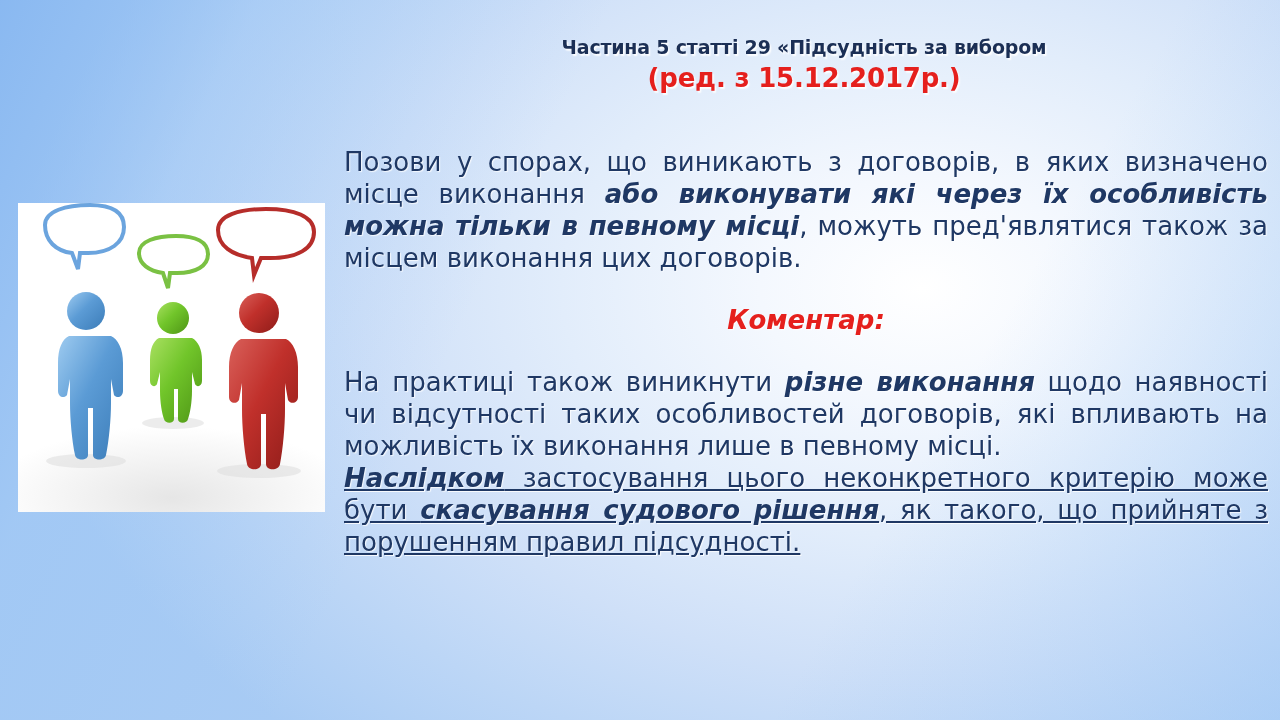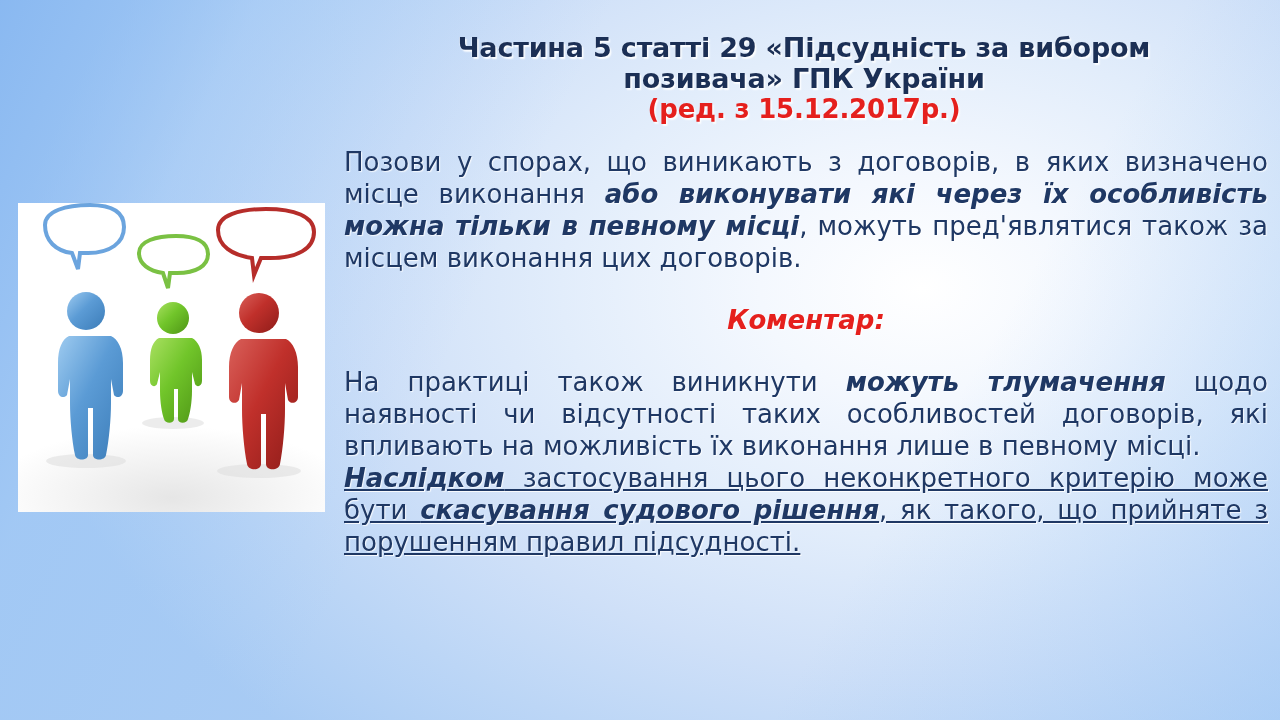--- a/index.html
+++ b/index.html
@@ -61,21 +61,21 @@
     position: absolute;
     left: 340px;
     top: 32px;
     width: 928px;
     text-align: center;
     z-index: 4;
   }
   .title-line {
     font-family: "DejaVu Sans", "Liberation Sans", sans-serif;
     font-weight: bold;
-    font-size: 27px;
+    font-size: 19px;
     line-height: 31px;
     color: #1b2f55;
     letter-spacing: -0.2px;
     text-shadow: 1.5px 1.5px 1.6px rgba(255,255,255,0.95),
                  -0.4px -0.4px 0.6px rgba(255,255,255,0.6);
   }
   .title-line.red {
     color: #e5201d;
     font-size: 26px;
     text-shadow: 1.5px 1.5px 1.6px rgba(255,255,255,0.95);
@@ -124,21 +124,20 @@
     text-decoration: underline;
   }
 </style>
 </head>
 <body>
 
 <div id="slide">
 
   <div id="title-block">
     <div class="title-line">Частина 5 статті 29 «Підсудність за вибором</div>
-    <div class="title-line">позивача» ГПК України</div>
     <div class="title-line red">(ред. з 15.12.2017р.)</div>
   </div>
 
   <div id="picture-frame">
     <svg id="picture-canvas" viewBox="0 0 307 309" xmlns="http://www.w3.org/2000/svg">
       <defs>
         <linearGradient id="gBlue" x1="0" y1="0" x2="1" y2="1">
           <stop offset="0%" stop-color="#9ecbf0"></stop>
           <stop offset="45%" stop-color="#5b9bd5"></stop>
           <stop offset="100%" stop-color="#3b7cb8"></stop>
@@ -206,19 +205,19 @@
   <div id="body-block">
 
     <p class="para"><span>Позови у спорах, що виникають з договорів, в яких визначено місце виконання </span><b class="bi">або виконувати які через їх особливість можна тільки в певному місці</b><span>, можуть пред'являтися також за місцем виконання цих договорів.</span></p>
 
     <div class="spacer-line"></div>
 
     <p id="comment-heading">Коментар:</p>
 
     <div class="spacer-line"></div>
 
-    <p class="para"><span>На практиці також виникнути </span><b class="bi">можуть тлумачення</b><span> щодо наявності чи відсутності таких особливостей договорів, які впливають на можливість їх виконання лише в певному місці.</span></p>
+    <p class="para"><span>На практиці також виникнути </span><b class="bi">різне виконання</b><span> щодо наявності чи відсутності таких особливостей договорів, які впливають на можливість їх виконання лише в певному місці.</span></p>
 
     <p class="para tight"><b class="bi">Наслідком</b><span> застосування цього неконкретного критерію може бути </span><b class="bi">скасування судового рішення</b><span>, як такого, що прийняте з порушенням правил підсудності.</span></p>
 
   </div>
 
 </div>
 
 </body></html>

